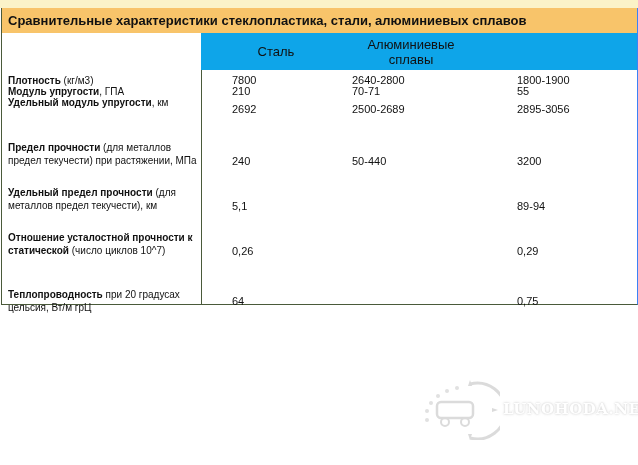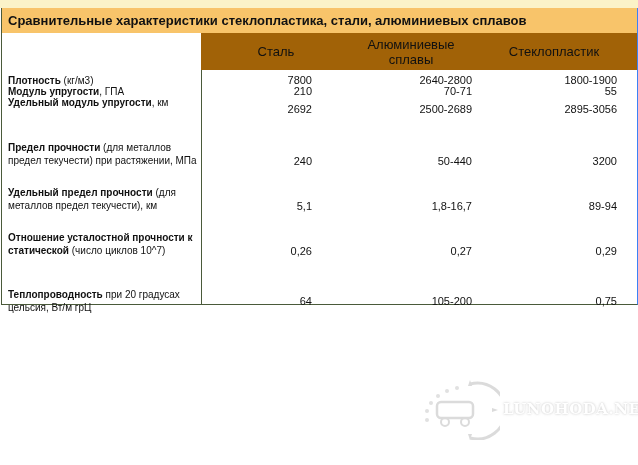--- a/index.html
+++ b/index.html
@@ -5,46 +5,45 @@
   html, body { margin:0; padding:0; background:#ffffff; }
   body { width:638px; height:465px; position:relative; overflow:hidden;
          font-family:"Liberation Sans", sans-serif; color:#111; }
   .top-strip { position:absolute; left:0; top:0; width:638px; height:8px; background:#fbf3c8; }
   .frame { position:absolute; left:1px; top:8px; width:635px; height:296px;
            border-left:1px solid #4a5a3a; border-right:1px solid #3b82f6; border-bottom:1px solid #4a5a3a; }
   .title-bar { position:absolute; left:0; top:0; width:635px; height:25px; background:#f8c46a;
                font-weight:bold; font-size:13px; line-height:25px; padding-left:6px; box-sizing:border-box; }
   .head-row { position:absolute; left:0; top:25px; width:635px; height:37px; }
   .head-left { position:absolute; left:0; top:0; width:199px; height:37px; background:#fff; }
-  .head-right { position:absolute; left:199px; top:0; width:436px; height:37px; background:#a16207; }
+  .head-right { position:absolute; left:199px; top:0; width:436px; height:37px; background:#0ea5e9; }
   .col-head { position:absolute; top:0; height:37px; display:flex; align-items:center; justify-content:center;
               text-align:center; font-size:13px; line-height:15px; }
   .divider { position:absolute; left:199px; top:62px; width:1px; height:234px; background:#4a5a3a; }
   .row { position:absolute; left:0; width:635px; }
   .row-label { position:absolute; left:6px; width:192px; font-size:10px; line-height:13px; }
   .row-label b { font-weight:bold; }
-  .cell { position:absolute; font-size:11px; text-align:right; }
+  .cell { position:absolute; font-size:11px; text-align:left; }
   .wm { position:absolute; left:415px; top:380px; width:220px; height:60px; opacity:0.35; }
   .wm-text { position:absolute; left:88px; top:20px; font-family:"DejaVu Serif", serif; font-weight:bold;
              font-size:15px; color:#fff; text-shadow:0 0 2px #888, 0 0 3px #999; letter-spacing:0.5px; }
 </style>
 </head>
 <body>
 
 <div class="top-strip"></div>
 
 <div class="frame">
   <div class="title-bar">Сравнительные характеристики стеклопластика, стали, алюминиевых сплавов</div>
 
   <div class="head-row">
     <div class="head-left"></div>
     <div class="head-right">
       <div class="col-head" style="left:0;width:150px;">Сталь</div>
       <div class="col-head" style="left:150px;width:120px;">Алюминиевые сплавы</div>
-      <div class="col-head" style="left:270px;width:166px;">Стеклопластик</div>
     </div>
   </div>
 
   <div class="divider"></div>
 
   <div class="row" style="top:65px;height:16px;">
     <div class="row-label" style="top:1px;"><b>Плотность</b><span> (кг/м3)</span></div>
     <div class="cell" style="left:230px;width:80px;top:1px;">7800</div>
     <div class="cell" style="left:350px;width:120px;top:1px;">2640-2800</div>
     <div class="cell" style="left:515px;width:100px;top:1px;">1800-1900</div>
@@ -67,35 +66,32 @@
   <div class="row" style="top:133px;height:42px;">
     <div class="row-label" style="top:0;"><b>Предел прочности</b><span> (для металлов предел текучести) при растяжении, МПа</span></div>
     <div class="cell" style="left:230px;width:80px;top:14px;">240</div>
     <div class="cell" style="left:350px;width:120px;top:14px;">50-440</div>
     <div class="cell" style="left:515px;width:100px;top:14px;">3200</div>
   </div>
 
   <div class="row" style="top:178px;height:42px;">
     <div class="row-label" style="top:0;"><b>Удельный предел прочности</b><span> (для металлов предел текучести), км</span></div>
     <div class="cell" style="left:230px;width:80px;top:14px;">5,1</div>
-    <div class="cell" style="left:350px;width:120px;top:14px;">1,8-16,7</div>
     <div class="cell" style="left:515px;width:100px;top:14px;">89-94</div>
   </div>
 
   <div class="row" style="top:223px;height:42px;">
     <div class="row-label" style="top:0;"><b>Отношение усталостной прочности к статической</b><span> (число циклов 10^7)</span></div>
     <div class="cell" style="left:230px;width:80px;top:14px;">0,26</div>
-    <div class="cell" style="left:350px;width:120px;top:14px;">0,27</div>
     <div class="cell" style="left:515px;width:100px;top:14px;">0,29</div>
   </div>
 
   <div class="row" style="top:280px;height:28px;">
     <div class="row-label" style="top:0;"><b>Теплопроводность</b><span> при 20 градусах цельсия, Вт/м грЦ</span></div>
     <div class="cell" style="left:230px;width:80px;top:7px;">64</div>
-    <div class="cell" style="left:350px;width:120px;top:7px;">105-200</div>
     <div class="cell" style="left:515px;width:100px;top:7px;">0,75</div>
   </div>
 </div>
 
 <div class="wm">
   <svg width="85" height="60" viewBox="0 0 85 60">
     <path d="M55 4 A28 28 0 1 1 55 58" fill="none" stroke="#999" stroke-width="3"></path>
     <polygon points="55,0 57,6 53,6" fill="#999"></polygon>
     <polygon points="83,30 77,32 77,28" fill="#999"></polygon>
     <polygon points="55,60 53,54 57,54" fill="#999"></polygon>

